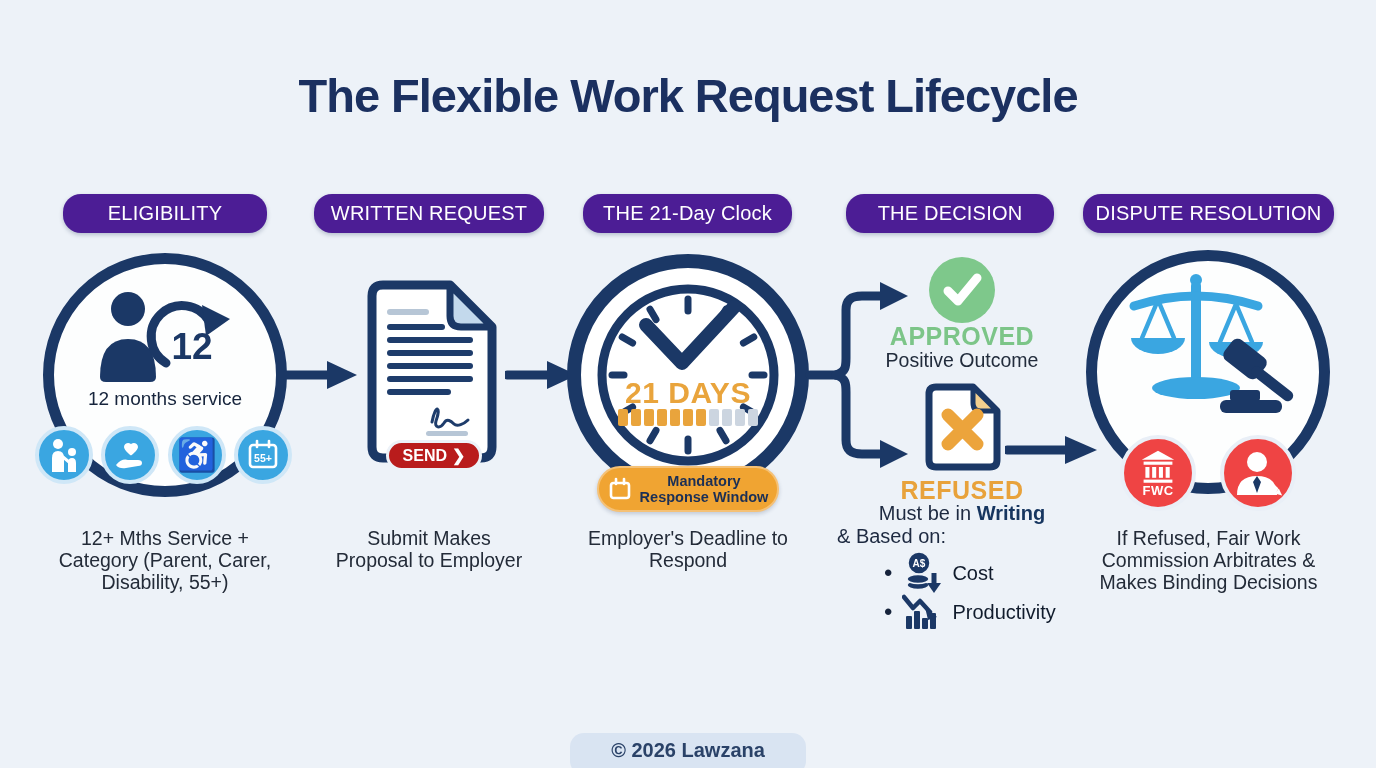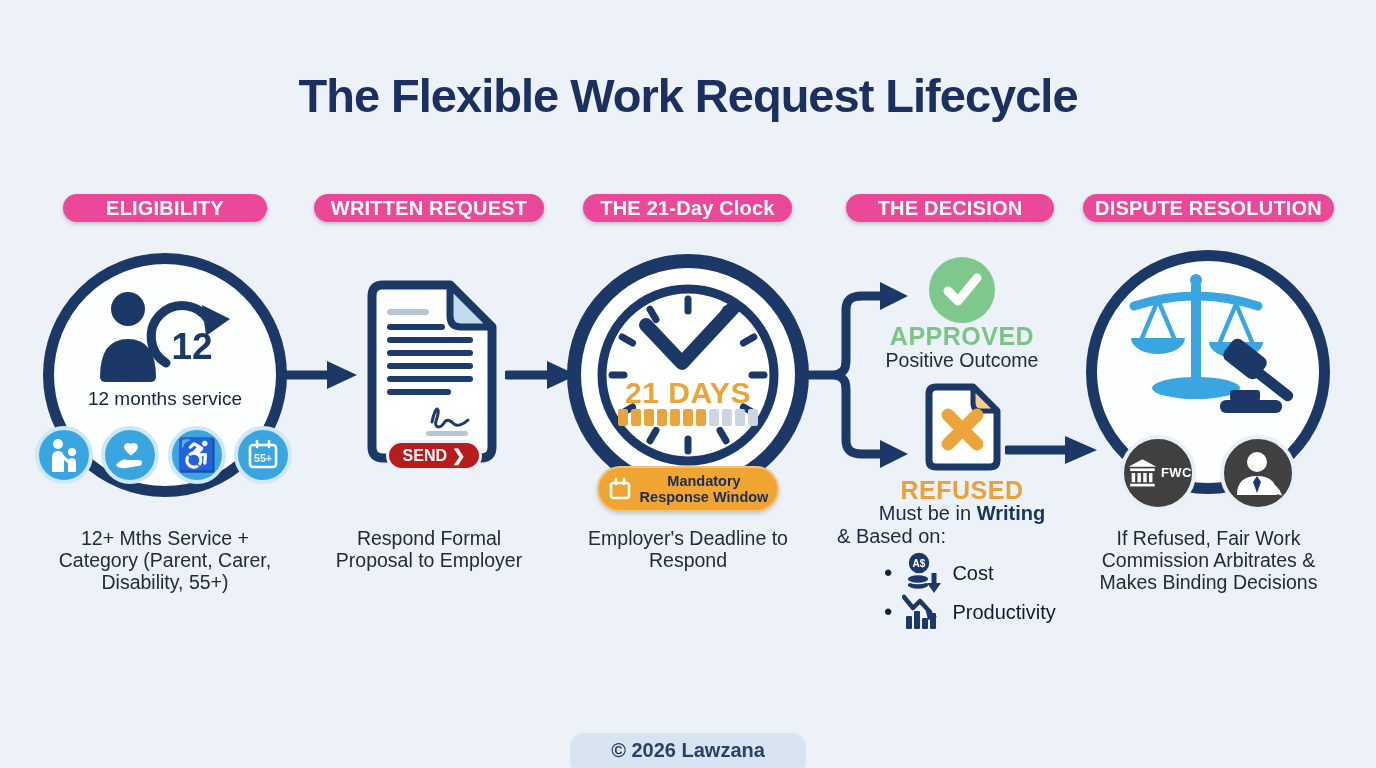--- a/index.html
+++ b/index.html
@@ -3,23 +3,23 @@
 <meta charset="utf-8">
 <style>
   * { margin:0; padding:0; box-sizing:border-box; }
   html,body { width:1376px; height:768px; }
   body { font-family:"Liberation Sans", sans-serif; background:#e9eef6; }
   #page { position:relative; width:1376px; height:768px; background:#edf2f8; overflow:hidden;padding-left:31px; }
 
   .title { position:absolute; top:68px; left:0; width:1376px; text-align:center;
            font-size:47px; font-weight:800; color:#1b3060; letter-spacing:-1px; }
 
-  .pill { position:absolute; height:28px; background:#ec4899; border-radius:18px;
+  .pill { position:absolute; height:39px; background:#4c1d95; border-radius:18px;
           display:flex; align-items:center; justify-content:center;
-          color:#ffffff; font-weight:700; font-size:20px; letter-spacing:.2px;
+          color:#ffffff; font-weight:400; font-size:20px; letter-spacing:.2px;
           box-shadow:0 2px 4px rgba(20,40,80,.25); }
 
   .big-circle { position:absolute; width:244px; height:244px; border-radius:50%;
                 background:#fdfefe; border:11px solid #1b3866; }
 
   .mini { position:absolute; width:58px; height:58px; border-radius:50%;
           background:#3aa6e1; border:4px solid #cfe7f7; display:flex;
           align-items:center; justify-content:center; color:#fff; }
 
   .cap { position:absolute; text-align:center; font-size:19.5px; line-height:22px;
@@ -58,21 +58,21 @@
   .refused-line1 { position:absolute; left:837px; top:502px; width:250px; text-align:center;
                    font-size:20px; color:#1d2940; }
   .refused-line1 b { color:#16355f; font-weight:800; }
   .refused-line2 { position:absolute; left:837px; top:525px; width:250px; text-align:left;
                    font-size:20px; color:#1d2940; }
   .reason-row { position:absolute; display:flex; align-items:center; gap:10px; }
   .reason-row .bullet { font-size:24px; color:#16233b; line-height:20px; }
   .reason-row .rlabel { font-size:20px; color:#101b2c; }
 
   .sub-circle { position:absolute; width:76px; height:76px; border-radius:50%;
-                background:#404040; border:4px solid #e9eff7; display:flex; 
+                background:#ef4444; border:4px solid #e9eff7; display:flex; flex-direction:column;
                 align-items:center; justify-content:center; color:#fff; }
   .fwc-text { font-size:13px; font-weight:800; color:#fff; margin-top:-2px; letter-spacing:.5px; }
 
   .footer { position:absolute; left:570px; top:733px; width:236px; height:42px;
             background:#d9e4f2; border-radius:14px; display:flex; align-items:flex-start;
             justify-content:center; padding-top:6px;
             font-size:20px; font-weight:700; color:#2a4268; }
 
   svg { display:block; }
   .abs { position:absolute; }
@@ -295,19 +295,19 @@
       <path d="M7,50 Q7,31 27,31 Q47,31 47,50 Z" fill="#ffffff"></path>
       <path d="M27,31 L23,37 L27,48 L31,37 Z" fill="#1b3866"></path>
       <g transform="rotate(40 40 40)">
         <rect x="34" y="37" width="15" height="6.5" rx="2" fill="#ffffff"></rect>
         <polygon points="49,37 56,40.2 49,43.5" fill="#ffffff"></polygon>
       </g>
     </svg>
   </div>
 
   <div class="cap" style="left:48px;top:527px;width:234px;">12+ Mths Service + Category (Parent, Carer, Disability, 55+)</div>
-  <div class="cap" style="left:329px;top:527px;width:200px;">Respond Formal Proposal to Employer</div>
+  <div class="cap" style="left:329px;top:527px;width:200px;">Submit Makes Proposal to Employer</div>
   <div class="cap" style="left:588px;top:527px;width:200px;">Employer's Deadline to Respond</div>
   <div class="cap" style="left:1086px;top:527px;width:245px;">If Refused, Fair Work Commission Arbitrates &amp; Makes Binding Decisions</div>
 
   <div class="footer">© 2026 Lawzana</div>
 
 </div>
 
 </body></html>

